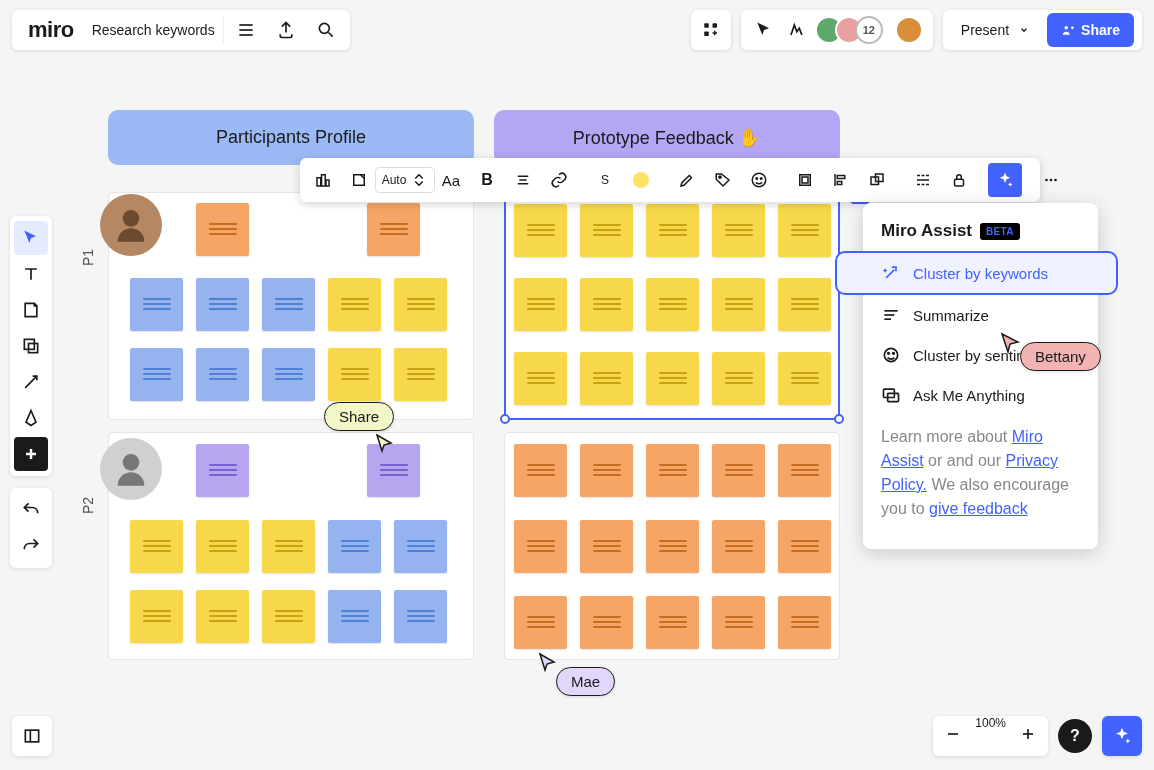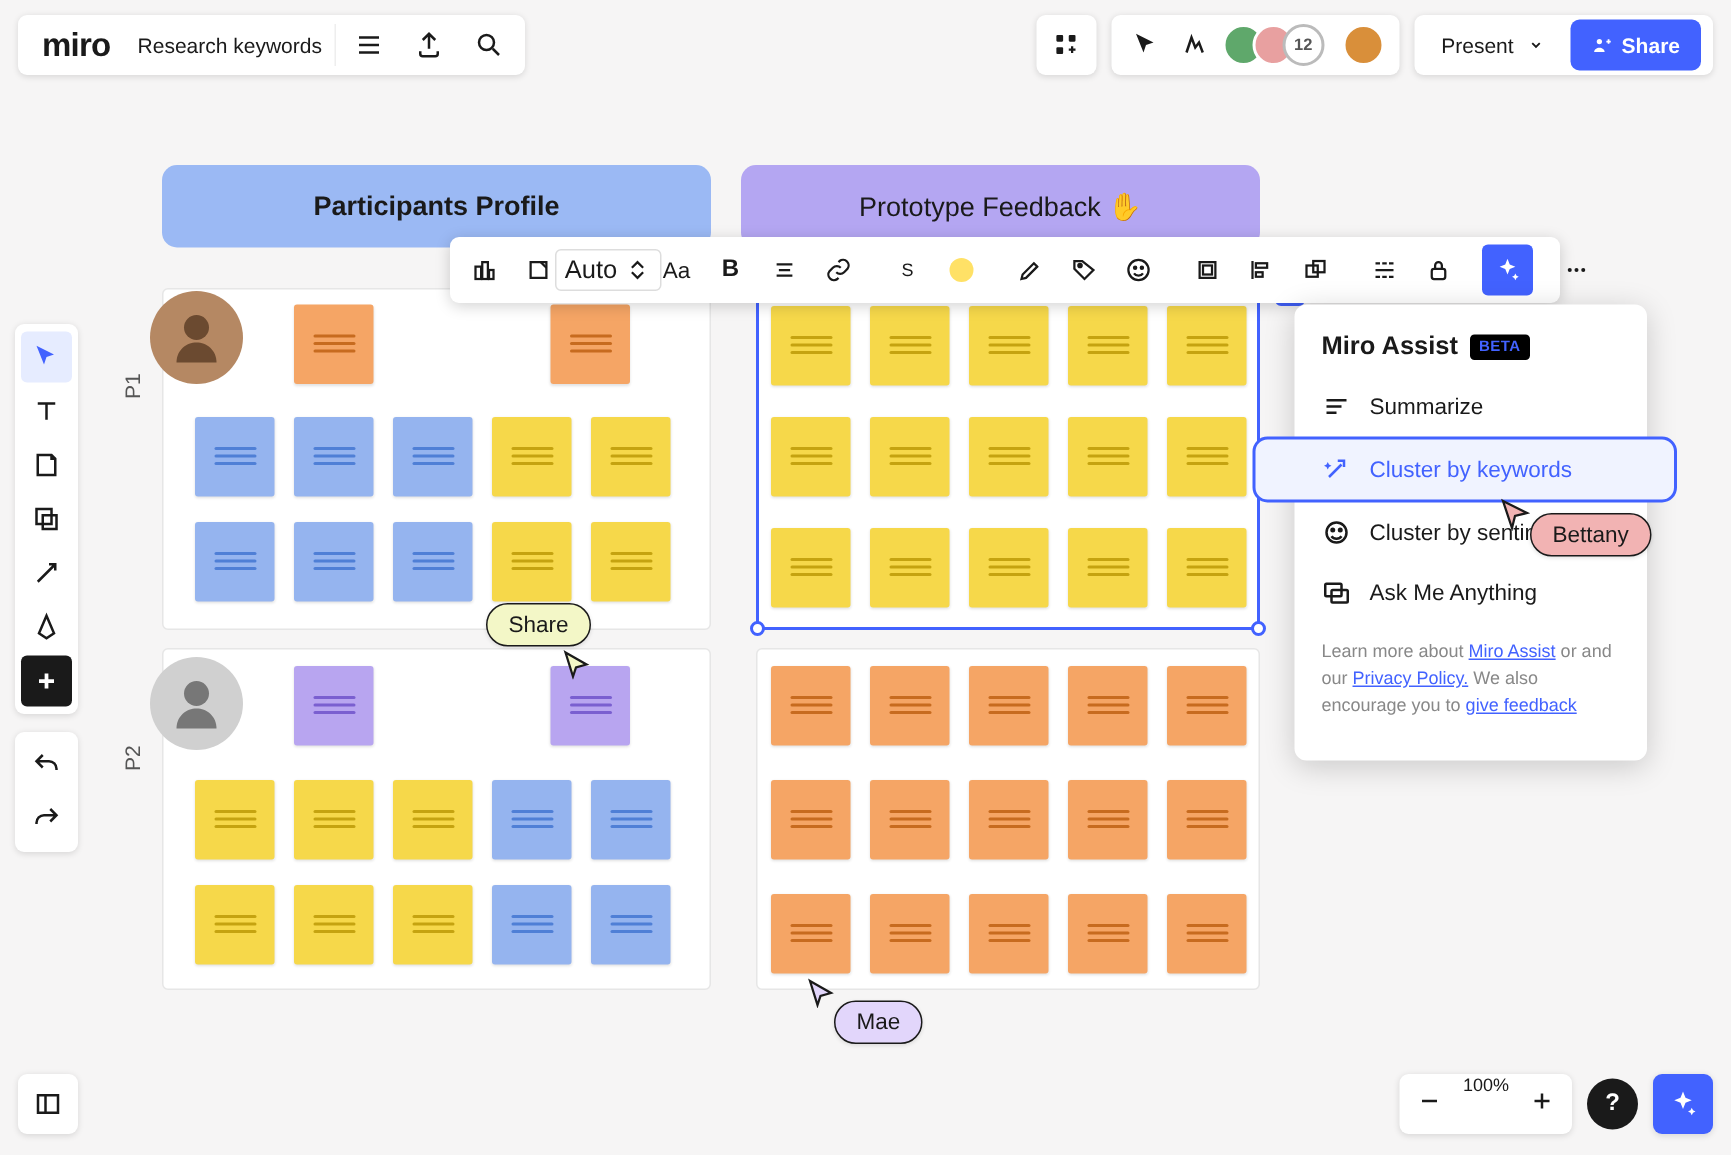--- a/index.html
+++ b/index.html
@@ -131,21 +131,21 @@
   .ct-item {
     height:34px;min-width:34px;
     display:flex;align-items:center;justify-content:center;
     border-radius:4px;cursor:pointer;
     padding:0 4px;
   }
   .ct-sep{width:1px;height:26px;background:#e8e8e8;margin:0 4px;}
   .ct-item.ai{background:#4262ff;}
   .ct-item svg{width:18px;height:18px;}
   .auto-chip{
-    font-size:17px;border:1px solid #ddd;border-radius:4px;
+    font-size:12px;border:1px solid #ddd;border-radius:4px;
     padding:3px 6px;display:flex;align-items:center;gap:4px;
   }
   .color-swatch{width:16px;height:16px;border-radius:50%;background:#ffe166;}
 
   
   .canvas { position:absolute; inset:0; }
   .section-header {
     position:absolute;height:55px;border-radius:10px;
     display:flex;align-items:center;justify-content:center;
     font-size:18px;font-weight:500;color:#1a1a1a;
@@ -205,21 +205,21 @@
     display:flex;align-items:center;gap:12px;
     padding:10px 18px;font-size:15px;cursor:pointer;
   }
   .ai-item.selected{
     margin:0 -20px 0 -28px;padding-left:44px;
     border:2px solid #4262ff;border-radius:10px;
     background:#f0f3ff;color:#4262ff;
   }
   .ai-item svg{width:20px;height:20px;flex-shrink:0;}
   .ai-footer{
-    padding:10px 18px 0;font-size:12px;color:#888;line-height:1.5;
+    padding:10px 18px 0;font-size:16px;color:#888;line-height:1.5;
   }
   .ai-footer a{color:#4262ff;text-decoration:underline;cursor:pointer;}
 
   
   .bottom-left{
     position:absolute;left:12px;bottom:14px;
     background:#fff;border-radius:6px;width:40px;height:40px;
     box-shadow:0 1px 4px rgba(0,0,0,.12);
     display:flex;align-items:center;justify-content:center;cursor:pointer;
   }
@@ -234,21 +234,21 @@
   }
   .zoom-lvl{font-size:12px;padding:0 4px;}
   .help-btn{width:34px;height:34px;border-radius:50%;background:#1a1a1a;color:#fff;display:flex;align-items:center;justify-content:center;font-size:16px;font-weight:700;}
   .ai-corner{width:40px;height:40px;border-radius:6px;background:#4262ff;display:flex;align-items:center;justify-content:center;box-shadow:0 1px 4px rgba(0,0,0,.12);}
 </style>
 </head>
 <body>
 
 <div class="canvas">
 
-  <div class="section-header" style="top:110px;left:108px;width:366px;background:#9bb9f4;font-weight:bold;">
+  <div class="section-header" style="top:110px;left:108px;width:366px;background:#9bb9f4;">
     <span>Participants Profile</span>
   </div>
   <div class="section-header" style="top:110px;left:494px;width:346px;background:#b4a6f2;">
     <span>Prototype Feedback ✋</span>
   </div>
 
   <div class="plabel" style="top:266px;left:80px;">P1</div>
   <div class="plabel" style="top:514px;left:80px;">P2</div>
 
   <div class="frame" style="top:192px;left:108px;width:366px;height:228px;"></div>
@@ -914,34 +914,34 @@
         <circle cx="18" cy="12" r="1.8"></circle>
       </svg>
     </div>
 </div>
 
 <div class="ai-panel">
   <div class="ai-head">
     <span class="ai-title">Miro Assist</span>
     <span class="beta-badge">BETA</span>
   </div>
+  <div class="ai-item selected">
+    <svg viewBox="0 0 24 24" stroke="#4262ff" stroke-width="2" fill="none">
+        <path d="M6 18l10-10M13 5l5 0 0 5"></path>
+        <path d="M5 6l1 2 2 1-2 1-1 2-1-2-2-1 2-1z" fill="#4262ff" stroke="none"></path>
+      </svg>
+    <span>Cluster by keywords</span>
+  </div>
   <div class="ai-item">
     <svg viewBox="0 0 24 24" stroke="#1a1a1a" stroke-width="2">
         <line x1="4" y1="7" x2="20" y2="7"></line>
         <line x1="4" y1="12" x2="16" y2="12"></line>
         <line x1="4" y1="17" x2="12" y2="17"></line>
       </svg>
     <span>Summarize</span>
-  </div>
-  <div class="ai-item selected">
-    <svg viewBox="0 0 24 24" stroke="#4262ff" stroke-width="2" fill="none">
-        <path d="M6 18l10-10M13 5l5 0 0 5"></path>
-        <path d="M5 6l1 2 2 1-2 1-1 2-1-2-2-1 2-1z" fill="#4262ff" stroke="none"></path>
-      </svg>
-    <span>Cluster by keywords</span>
   </div>
   <div class="ai-item">
     <svg viewBox="0 0 24 24" stroke="#1a1a1a" stroke-width="2" fill="none">
         <circle cx="12" cy="12" r="8"></circle>
         <circle cx="9" cy="10" r="1" fill="#1a1a1a"></circle>
         <circle cx="15" cy="10" r="1" fill="#1a1a1a"></circle>
         <path d="M8 15c1 1.5 2.5 2 4 2s3-.5 4-2"></path>
       </svg>
     <span>Cluster by sentiment</span>
   </div>

